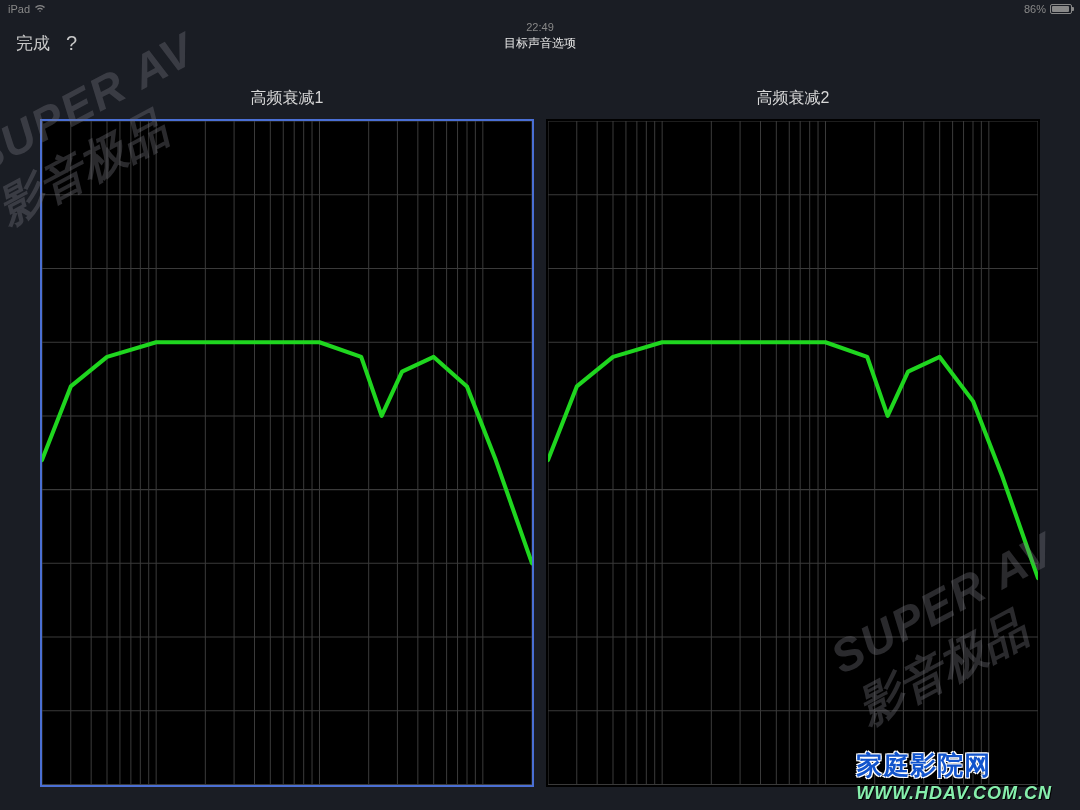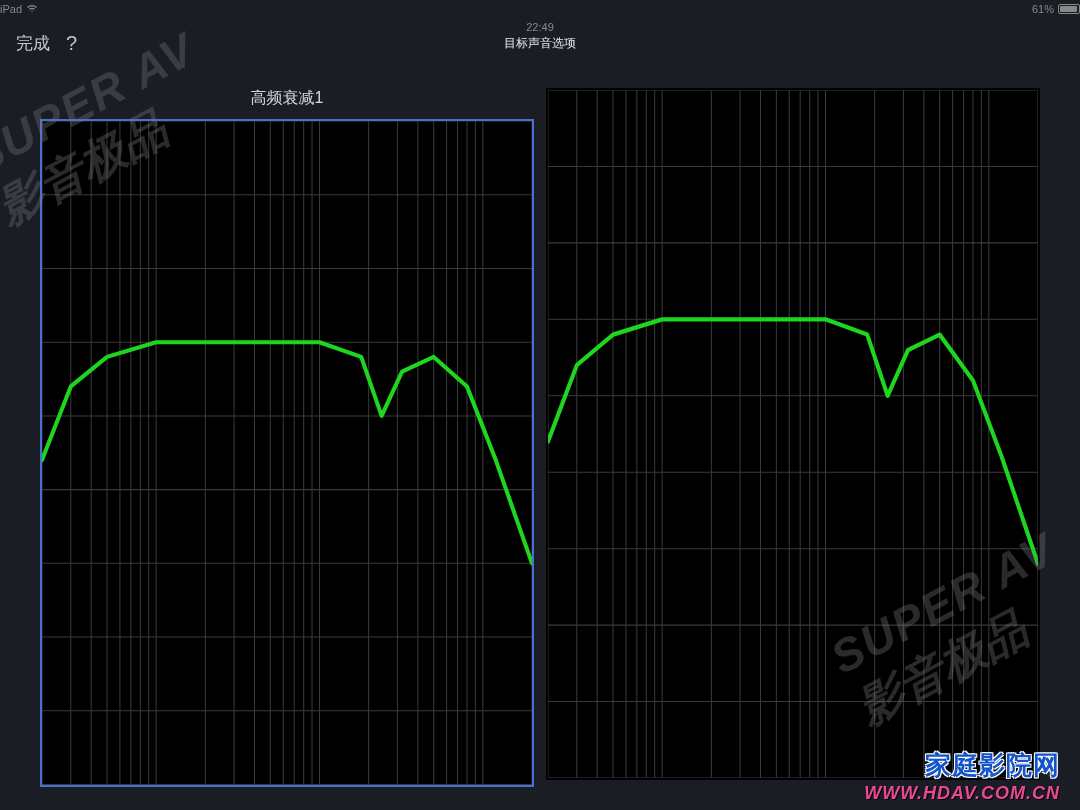--- a/index.html
+++ b/index.html
@@ -14,21 +14,21 @@
       font-family: -apple-system, "Helvetica Neue", sans-serif;
       color: #e8e8e8;
       overflow: hidden;
       position: relative;
     }
     .status-bar {
       height: 18px;
       display: flex;
       justify-content: space-between;
       align-items: center;
-      padding: 0 0;
+      padding: 0 8px;
       font-size: 11px;
       color: #888;
     }
     .status-left, .status-right {
       display: flex;
       align-items: center;
       gap: 4px;
     }
     .status-center {
       position: absolute;
@@ -111,37 +111,36 @@
       pointer-events: none;
       user-select: none;
       transform: rotate(-28deg);
       white-space: nowrap;
       line-height: 1;
     }
     .wm-en { font-size: 46px; letter-spacing: 2px; }
     .wm-cn { font-size: 46px; }
     .bottom-watermark {
       position: absolute;
-      right: 20px;
+      right: 28px;
       bottom: 6px;
-      text-align: right;
       pointer-events: none;
     }
     .bw-title {
       font-size: 26px;
       font-weight: 900;
       color: #1254cc;
       text-shadow: 1px 1px 0 #fff, -1px -1px 0 #fff, 1px -1px 0 #fff, -1px 1px 0 #fff;
       letter-spacing: 1px;
     }
     .bw-url {
       font-size: 18px;
       font-weight: 900;
       font-style: italic;
-      color: #ec4899;
+      color: #86efac;
       text-shadow: 1px 1px 0 #000;
       letter-spacing: 1px;
     }
     .battery-icon {
       display: inline-block;
       width: 22px;
       height: 10px;
       border: 1px solid #888;
       border-radius: 2px;
       position: relative;
@@ -173,21 +172,21 @@
   <div class="status-left">
     <span>iPad</span>
     <span>
       <svg width="12" height="10" viewBox="0 0 12 10">
           <path d="M6 9 L7 8 A1.4 1.4 0 0 0 5 8 Z M3 6 A4 4 0 0 1 9 6 L8 7 A2.6 2.6 0 0 0 4 7 Z M1 4 A7 7 0 0 1 11 4 L10 5 A5.6 5.6 0 0 0 2 5 Z" fill="#888"></path>
         </svg>
     </span>
   </div>
   <div class="status-center">22:49</div>
   <div class="status-right">
-    <span>61%</span>
+    <span>86%</span>
     <span class="battery-icon">
         <span class="battery-fill"></span>
       </span>
   </div>
 </div>
 
 <div class="nav-bar">
   <div class="nav-left">
     <span class="done-btn">完成</span>
     <span class="help-btn">?</span>
@@ -238,20 +237,21 @@
             <line x1="0" x2="480" y1="216.66666666666669" y2="216.66666666666669"></line>
             <line x1="0" x2="480" y1="144.44444444444446" y2="144.44444444444446"></line>
             <line x1="0" x2="480" y1="72.22222222222229" y2="72.22222222222229"></line>
             <line x1="0" x2="480" y1="0" y2="0"></line>
           </g>
           <path d="M0.0 332.2 L28.2 260.0 L63.7 231.1 L111.8 216.7 L188.2 216.7 L271.8 216.7 L312.7 231.1 L332.7 288.9 L352.7 245.6 L383.7 231.1 L416.3 260.0 L444.5 332.2 L480.0 433.3 " fill="none" stroke="#1fd61f" stroke-width="4" stroke-linejoin="round" stroke-linecap="round"></path>
         </svg>
     </div>
   </div>
   <div class="option-card">
+    <div class="option-label">高频衰减2</div>
     <div class="graph-box">
       <svg class="graph-svg" viewBox="0 0 480 650" preserveAspectRatio="none">
           <g stroke="#3a3a3a" stroke-width="1">
             <line x1="0" x2="0" y1="0" y2="650"></line>
             <line x1="28.17460144890898" x2="28.17460144890898" y1="0" y2="650"></line>
             <line x1="48.164799306237" x2="48.164799306237" y1="0" y2="650"></line>
             <line x1="63.670401387526" x2="63.670401387526" y1="0" y2="650"></line>
             <line x1="76.33940075514599" x2="76.33940075514599" y1="0" y2="650"></line>
             <line x1="87.05088709604411" x2="87.05088709604411" y1="0" y2="650"></line>
             <line x1="96.32959861247397" x2="96.32959861247397" y1="0" y2="650"></line>

